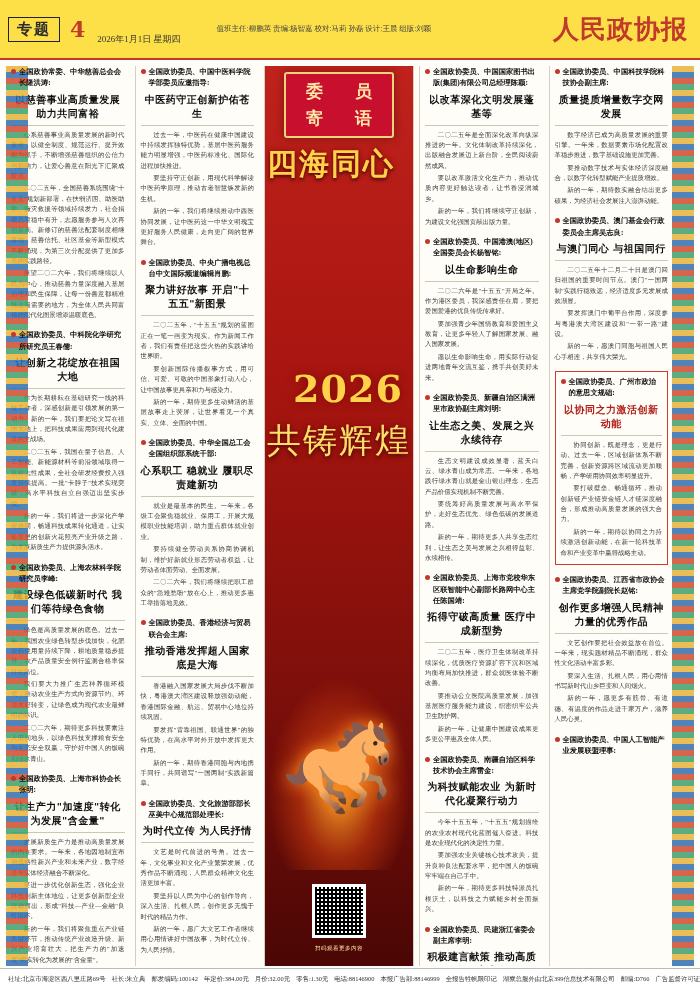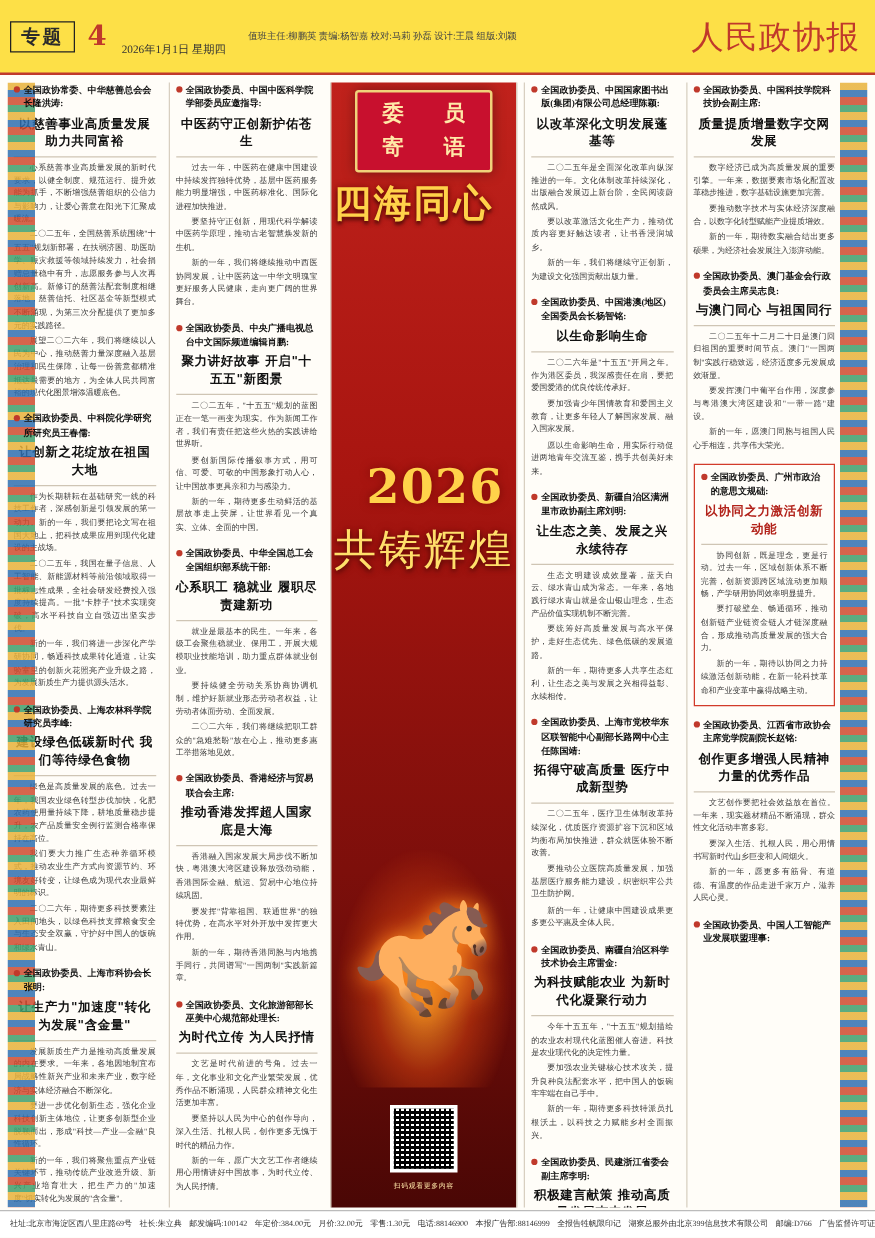--- a/index.html
+++ b/index.html
@@ -19,23 +19,23 @@
     height:60px; border-bottom:2px solid #c0392b;
     display:flex; align-items:center; padding:0 8px; gap:8px;
     background:#fde047;
   }
   .mast-tag {
     border:1.5px solid #222; padding:2px 8px; font-size:15px; font-weight:bold;
     letter-spacing:2px; font-family:"DejaVu Serif", serif;
   }
   .mast-num { color:#c0392b; font-size:22px; font-weight:bold; margin-left:2px;font-family:"DejaVu Serif",serif;}
   .mast-date { font-size:9px; color:#333; margin-left:4px; line-height:1.4;margin-top:20px;}
-  .mast-credits { font-size:7.5px; color:#444; margin-left:10px; line-height:1.5; flex:1;}
+  .mast-credits { font-size:7.5px; color:#444; margin-left:28px; line-height:1.5; flex:1;}
   .mast-logo {
-    font-size:26px; font-weight:normal; color:#c0392b; letter-spacing:1px;
+    font-size:26px; font-weight:bold; color:#c0392b; letter-spacing:1px;
     font-family:"DejaVu Serif", serif; white-space:nowrap; padding-right:4px;
   }
 
   
   .content {
     position:relative;
     height:906px;
     padding:6px 6px 0 6px;
     display:flex;
     gap:5px;

